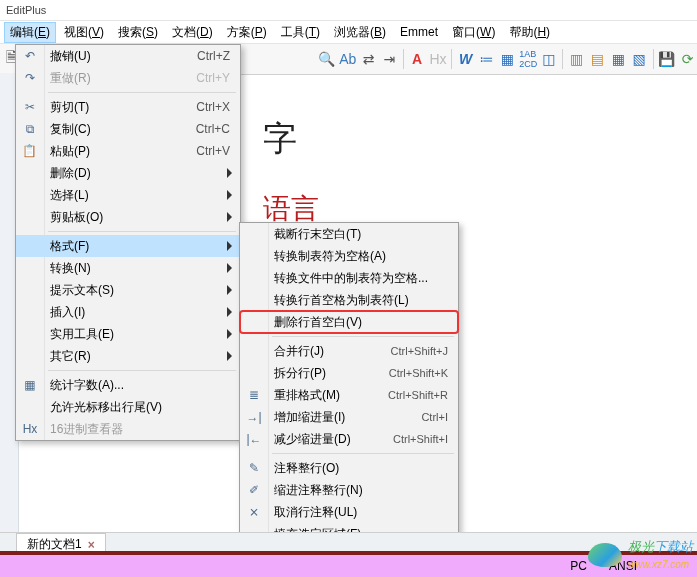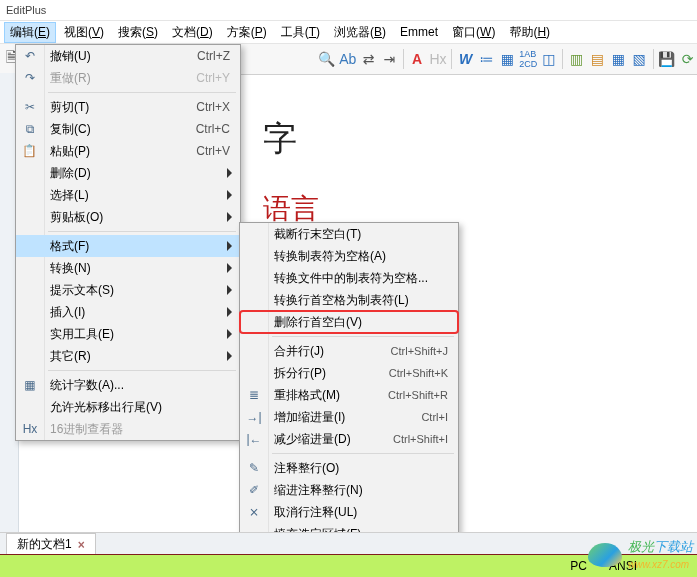--- a/index.html
+++ b/index.html
@@ -26,24 +26,24 @@
   .drow .sc{position:absolute;right:10px;color:#555}
   .drow.disabled .sc{color:#b8b8b8}
   .drow .arrow{position:absolute;right:8px;top:6px;width:0;height:0;border-top:5px solid transparent;border-bottom:5px solid transparent;border-left:5px solid #333}
   .submenu{position:absolute;left:239px;top:222px;width:218px;background:#f2f2f2;border:1px solid #a0a0a0;box-shadow:3px 3px 6px rgba(0,0,0,.25)}
   .submenu .iconcol{position:absolute;left:0;top:0;bottom:0;width:28px;background:#f2f2f2;border-right:1px solid #e2e2e2}
   .srow{position:relative;height:22px;line-height:22px;padding-left:34px;padding-right:10px;cursor:default;white-space:nowrap}
   .srow .ic{position:absolute;left:5px;top:2px;width:18px;height:18px;display:flex;align-items:center;justify-content:center;font-size:12px;color:#4a6a8a}
   .srow .sc{position:absolute;right:10px;color:#555;font-size:11px}
   .srow.framed{outline:2px solid #e33;outline-offset:-1px;border-radius:3px}
   .submenu .sep{height:1px;margin:3px 4px 3px 32px;background:#d8d8d8}
-  .tabbar{position:absolute;left:0;right:0;bottom:22px;height:22px;background:#eef1f4;border-top:1px solid #cfcfcf;display:flex;align-items:center;padding-left:6px}
+  .tabbar{position:absolute;left:0;right:0;bottom:22px;height:22px;background:#eef1f4;border-top:1px solid #cfcfcf;display:flex;align-items:center;padding-left:16px}
   .tab{display:flex;align-items:center;gap:6px;padding:2px 10px;background:#fff;border:1px solid #c9c9c9;border-bottom:none;font-size:12px}
   .tab .x{color:#a66;font-weight:bold}
-  .status{position:absolute;left:0;right:0;bottom:0;height:22px;background:#bef264;border-top:1px solid #7f1d1d;display:flex;align-items:center;justify-content:flex-end;gap:22px;padding-right:60px;font-size:12px}
+  .status{position:absolute;left:0;right:0;bottom:0;height:22px;background:#f0abfc;border-top:4px solid #7f1d1d;display:flex;align-items:center;justify-content:flex-end;gap:22px;padding-right:60px;font-size:12px}
   .watermark{position:absolute;right:4px;bottom:6px;display:flex;align-items:center;gap:6px;font-size:13px;font-style:italic;font-weight:normal}
   .watermark .logo{width:34px;height:24px;border-radius:50% 50% 50% 50%/60% 60% 40% 40%;background:linear-gradient(135deg,#6fd06f,#2aa0e0 60%,#ffd24d);}
   .watermark .w1{color:#49b85a}
   .watermark .w2{color:#2e9fe0}
   .watermark .w3{color:#f2b72f}
   u.ul{text-decoration:underline}
 </style>
 </head>
 <body>
 <div id="app">

